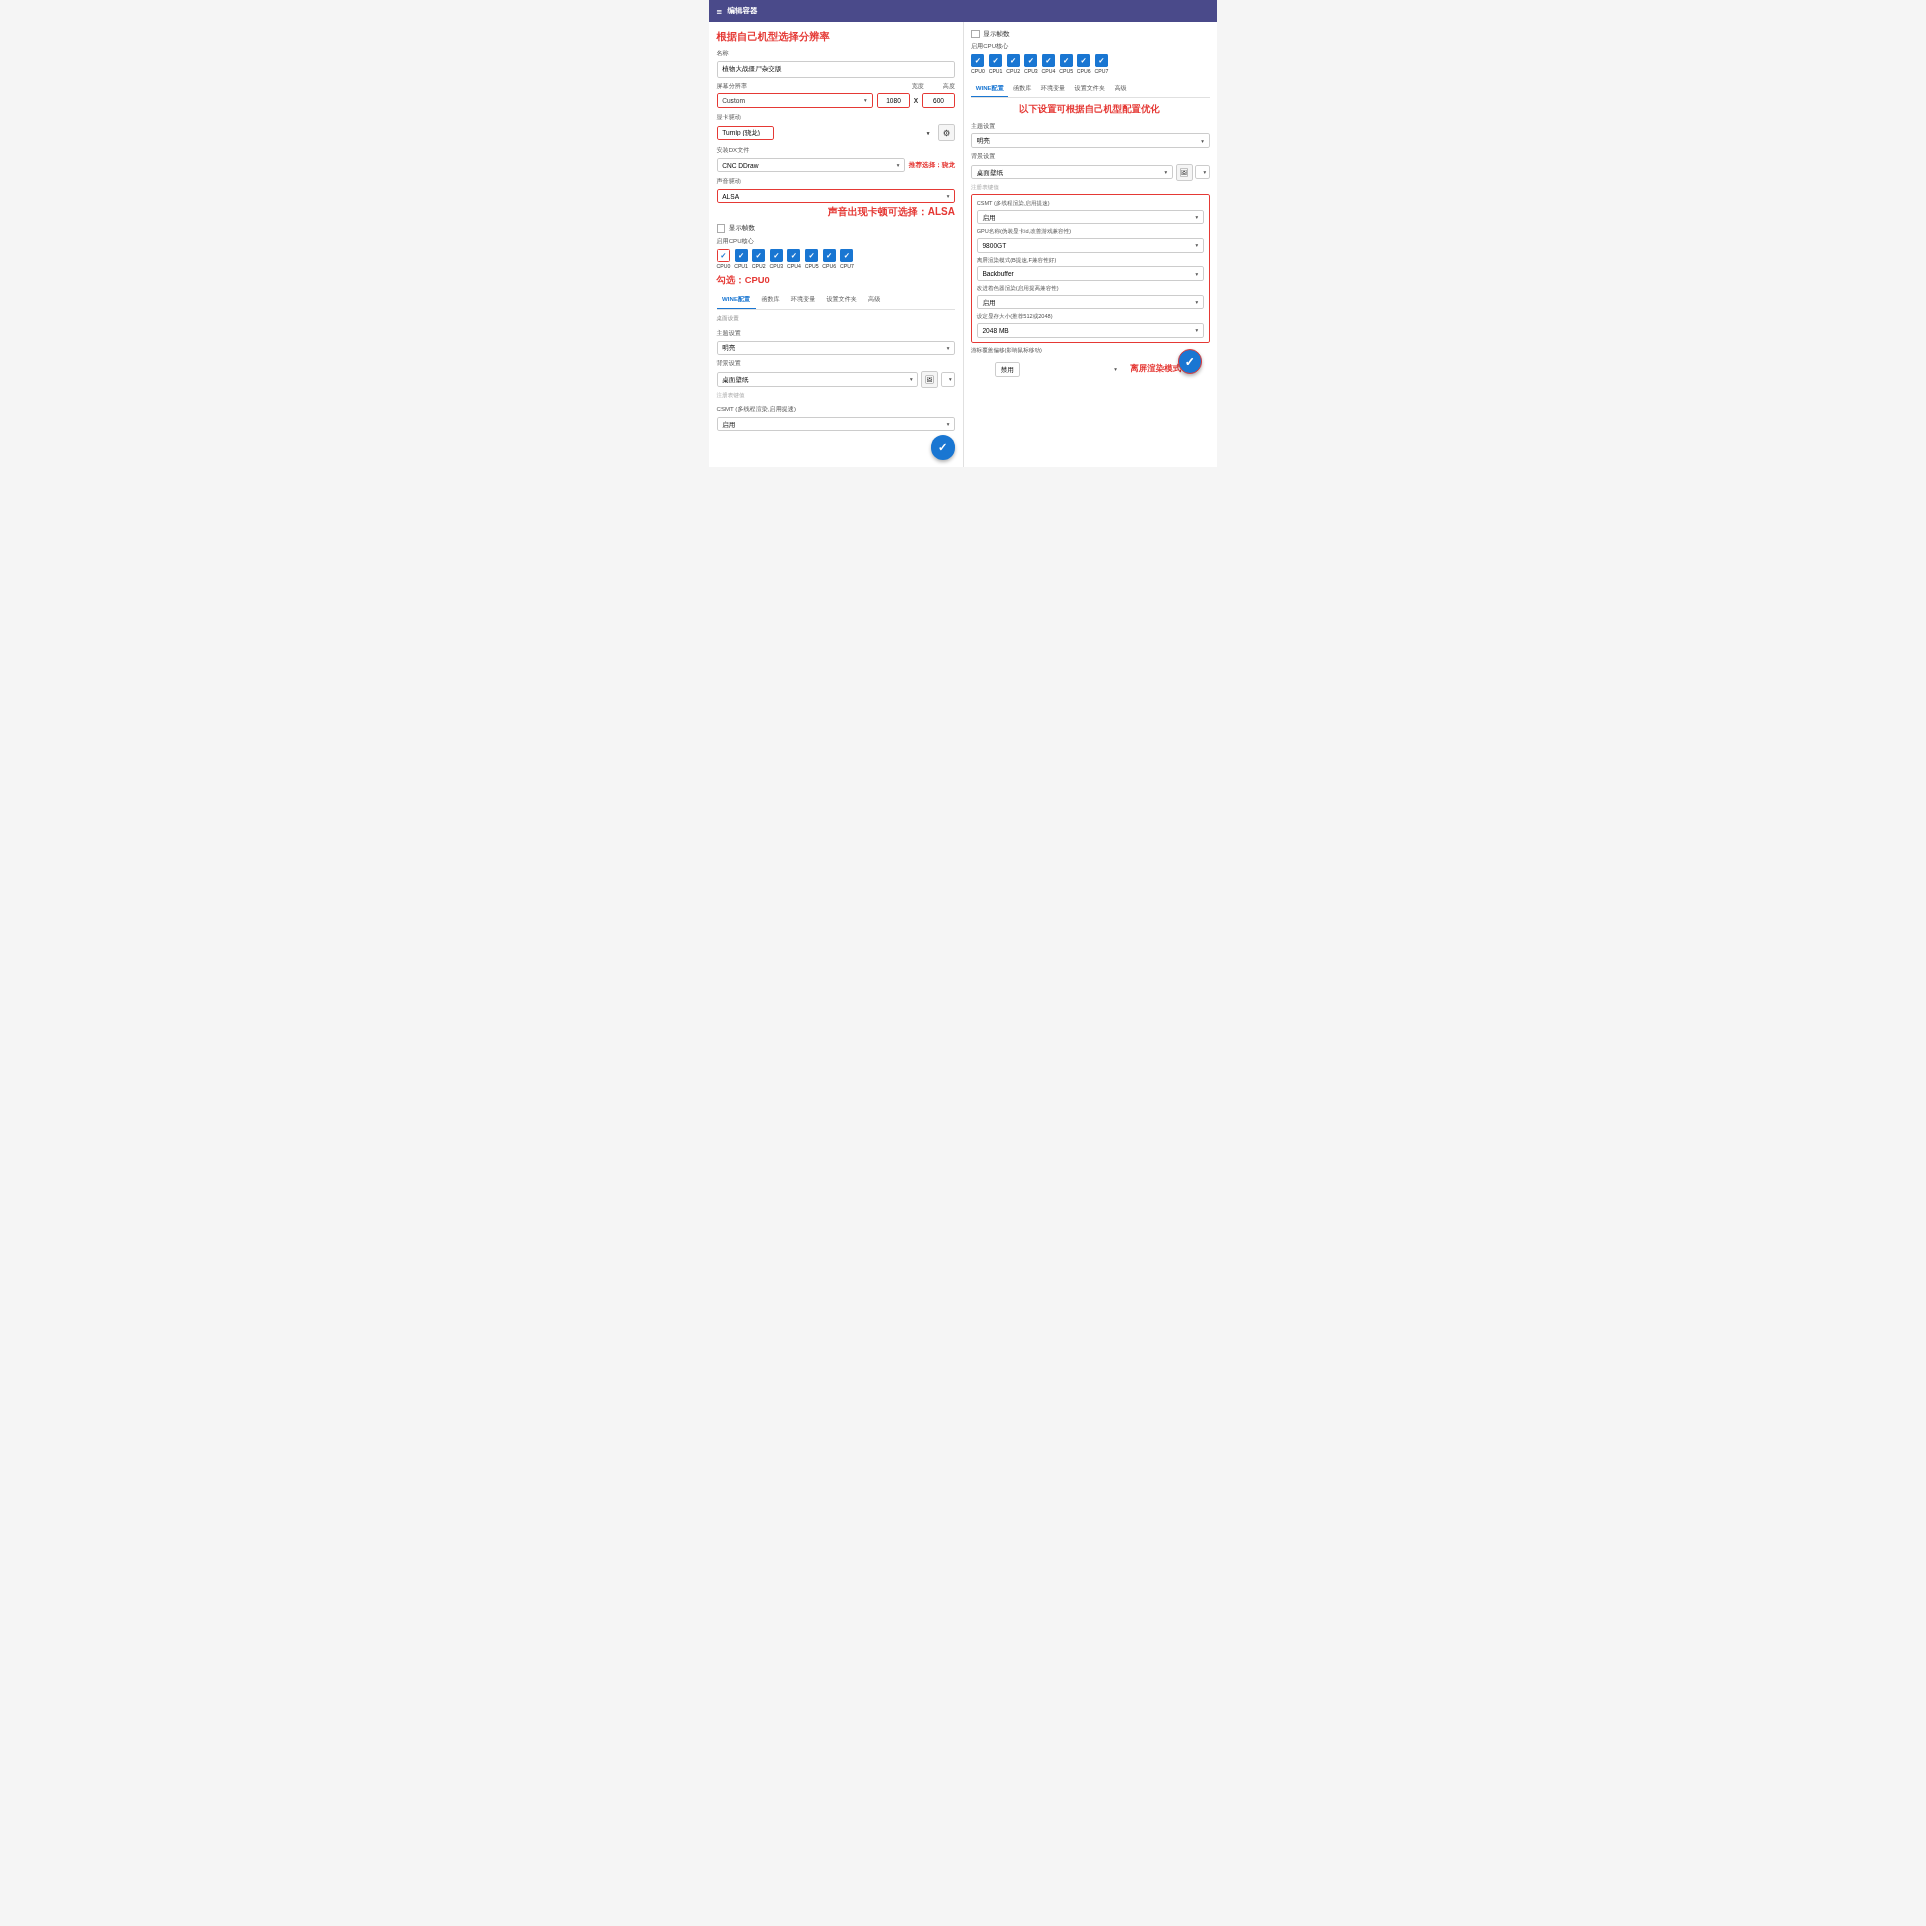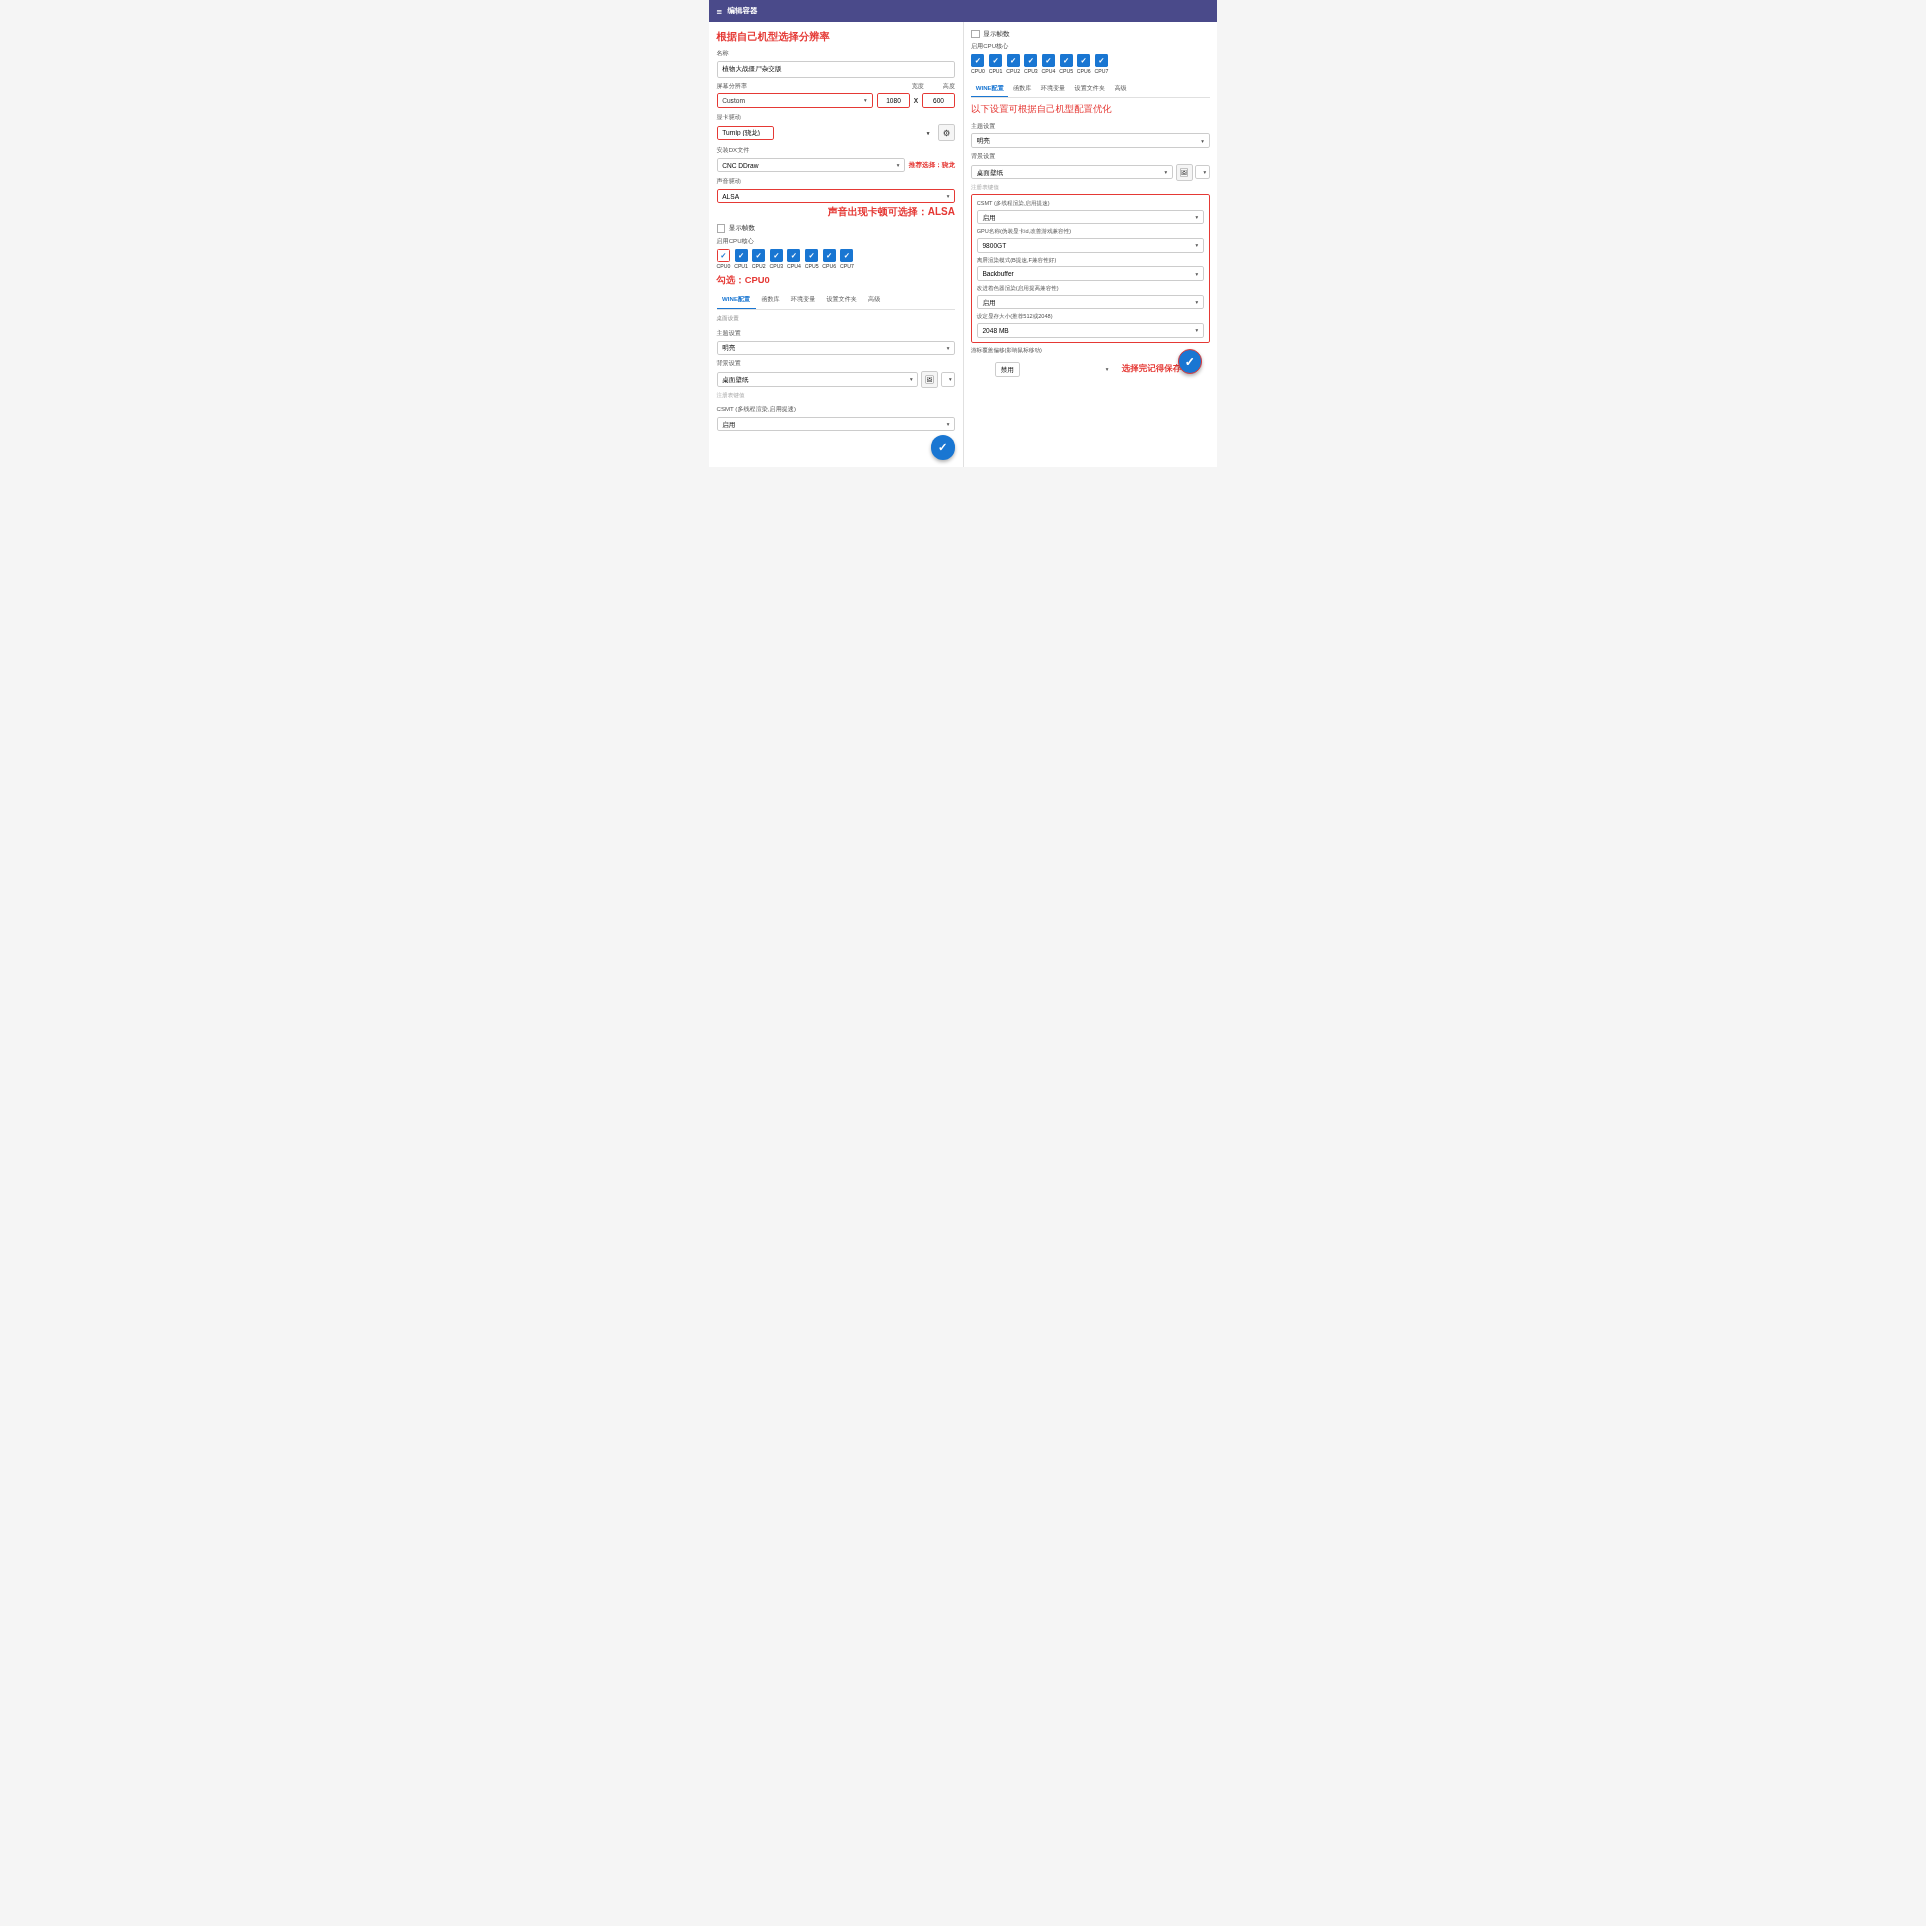--- a/index.html
+++ b/index.html
@@ -367,22 +367,23 @@
       border-bottom: 1.4px solid transparent;
     }
     .right-tab.active {
       color: #1976d2;
       border-bottom: 1.4px solid #1976d2;
       font-weight: bold;
     }
     .annotation-title-right {
       color: #e53935;
       font-size: 9.4px;
-      font-weight: normal;
+      font-weight: bold;
       margin-bottom: 4.7px;
+      margin-left: 48px;
     }
     .red-outlined-section {
       border: 0.9px solid #e53935;
       border-radius: 1.9px;
       padding: 4.7px;
       margin-bottom: 3.8px;
     }
     .csmt-label {
       font-size: 5.6px;
       color: #555;
@@ -821,21 +822,21 @@
         </div>
       </div>
 
       <div class="cursor-label">游标覆盖偏移(影响鼠标移动)</div>
       <div class="disabled-select-wrapper">
         <div class="disabled-select-outer">
           <select class="disabled-select">
             <option>禁用</option>
           </select>
         </div>
-        <span class="save-annotation">选择完记得保存</span>
+        <span class="save-annotation">离屏渲染模式</span>
 
         <div class="save-fab" style="position:relative; width:24.5px; height:24.5px; border:0.9px solid #e53935;">
           <span class="check">✓</span>
         </div>
       </div>
     </div>
   </div>
 </div>
 
 

